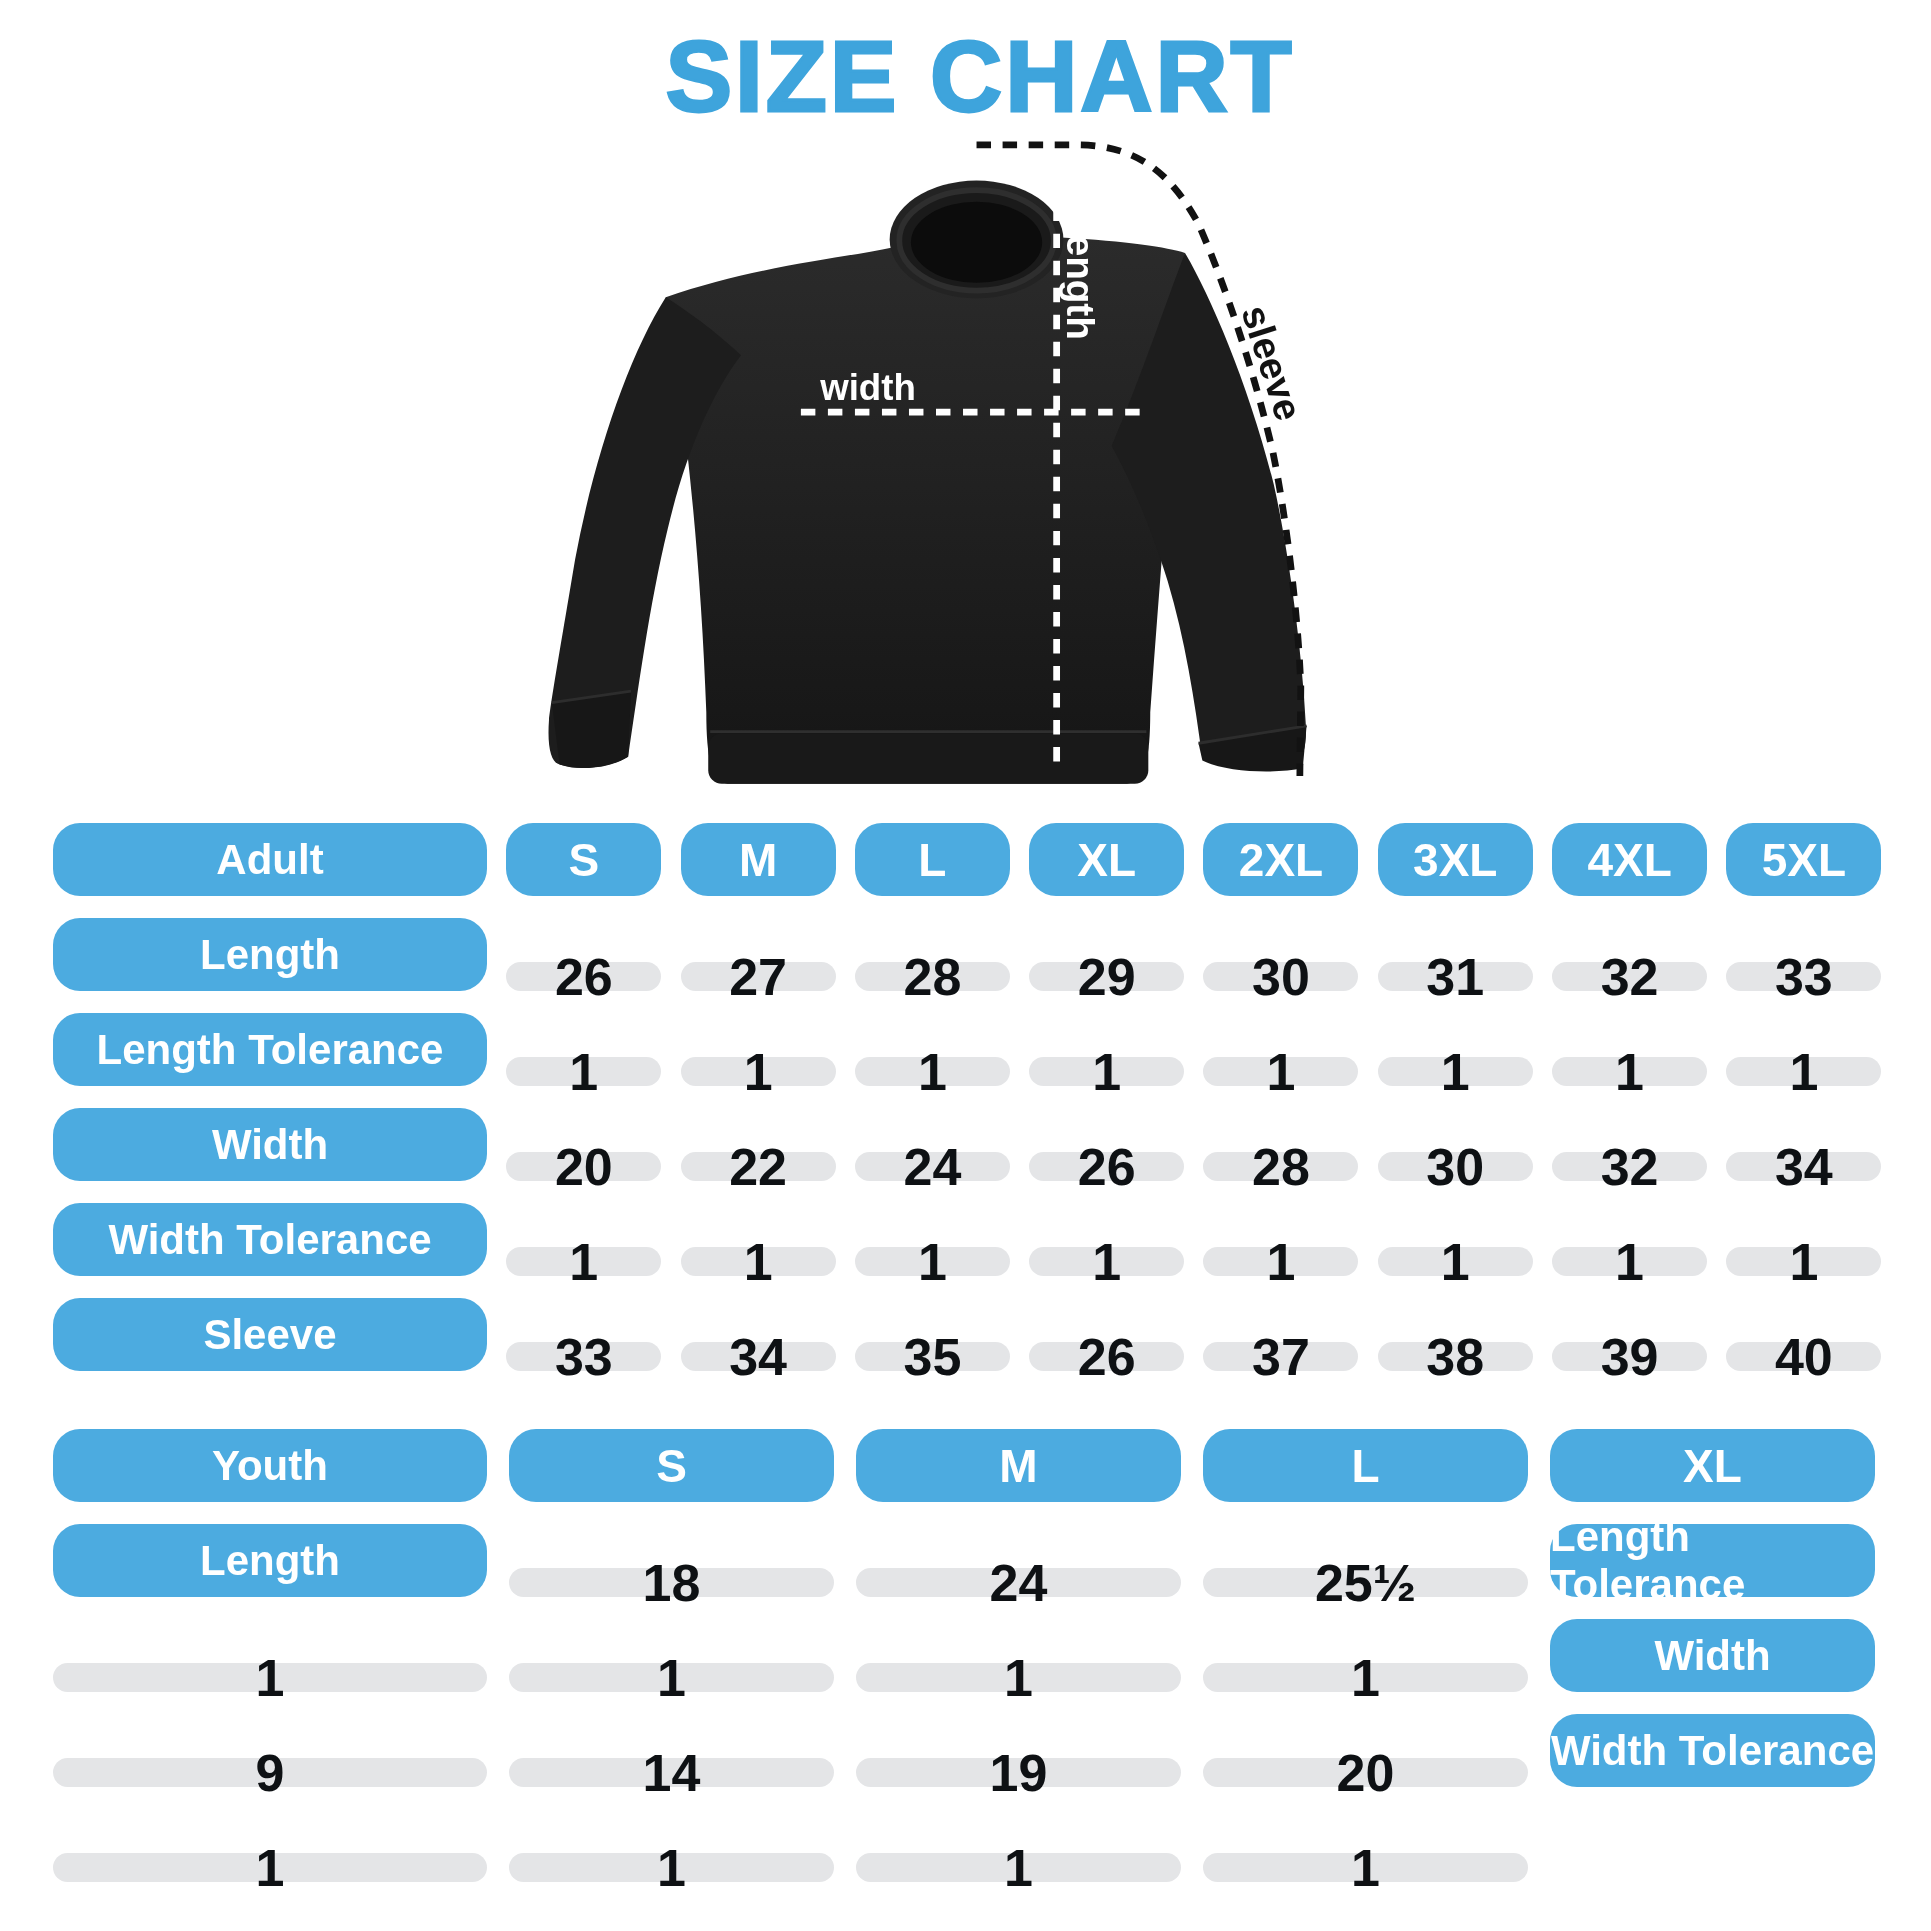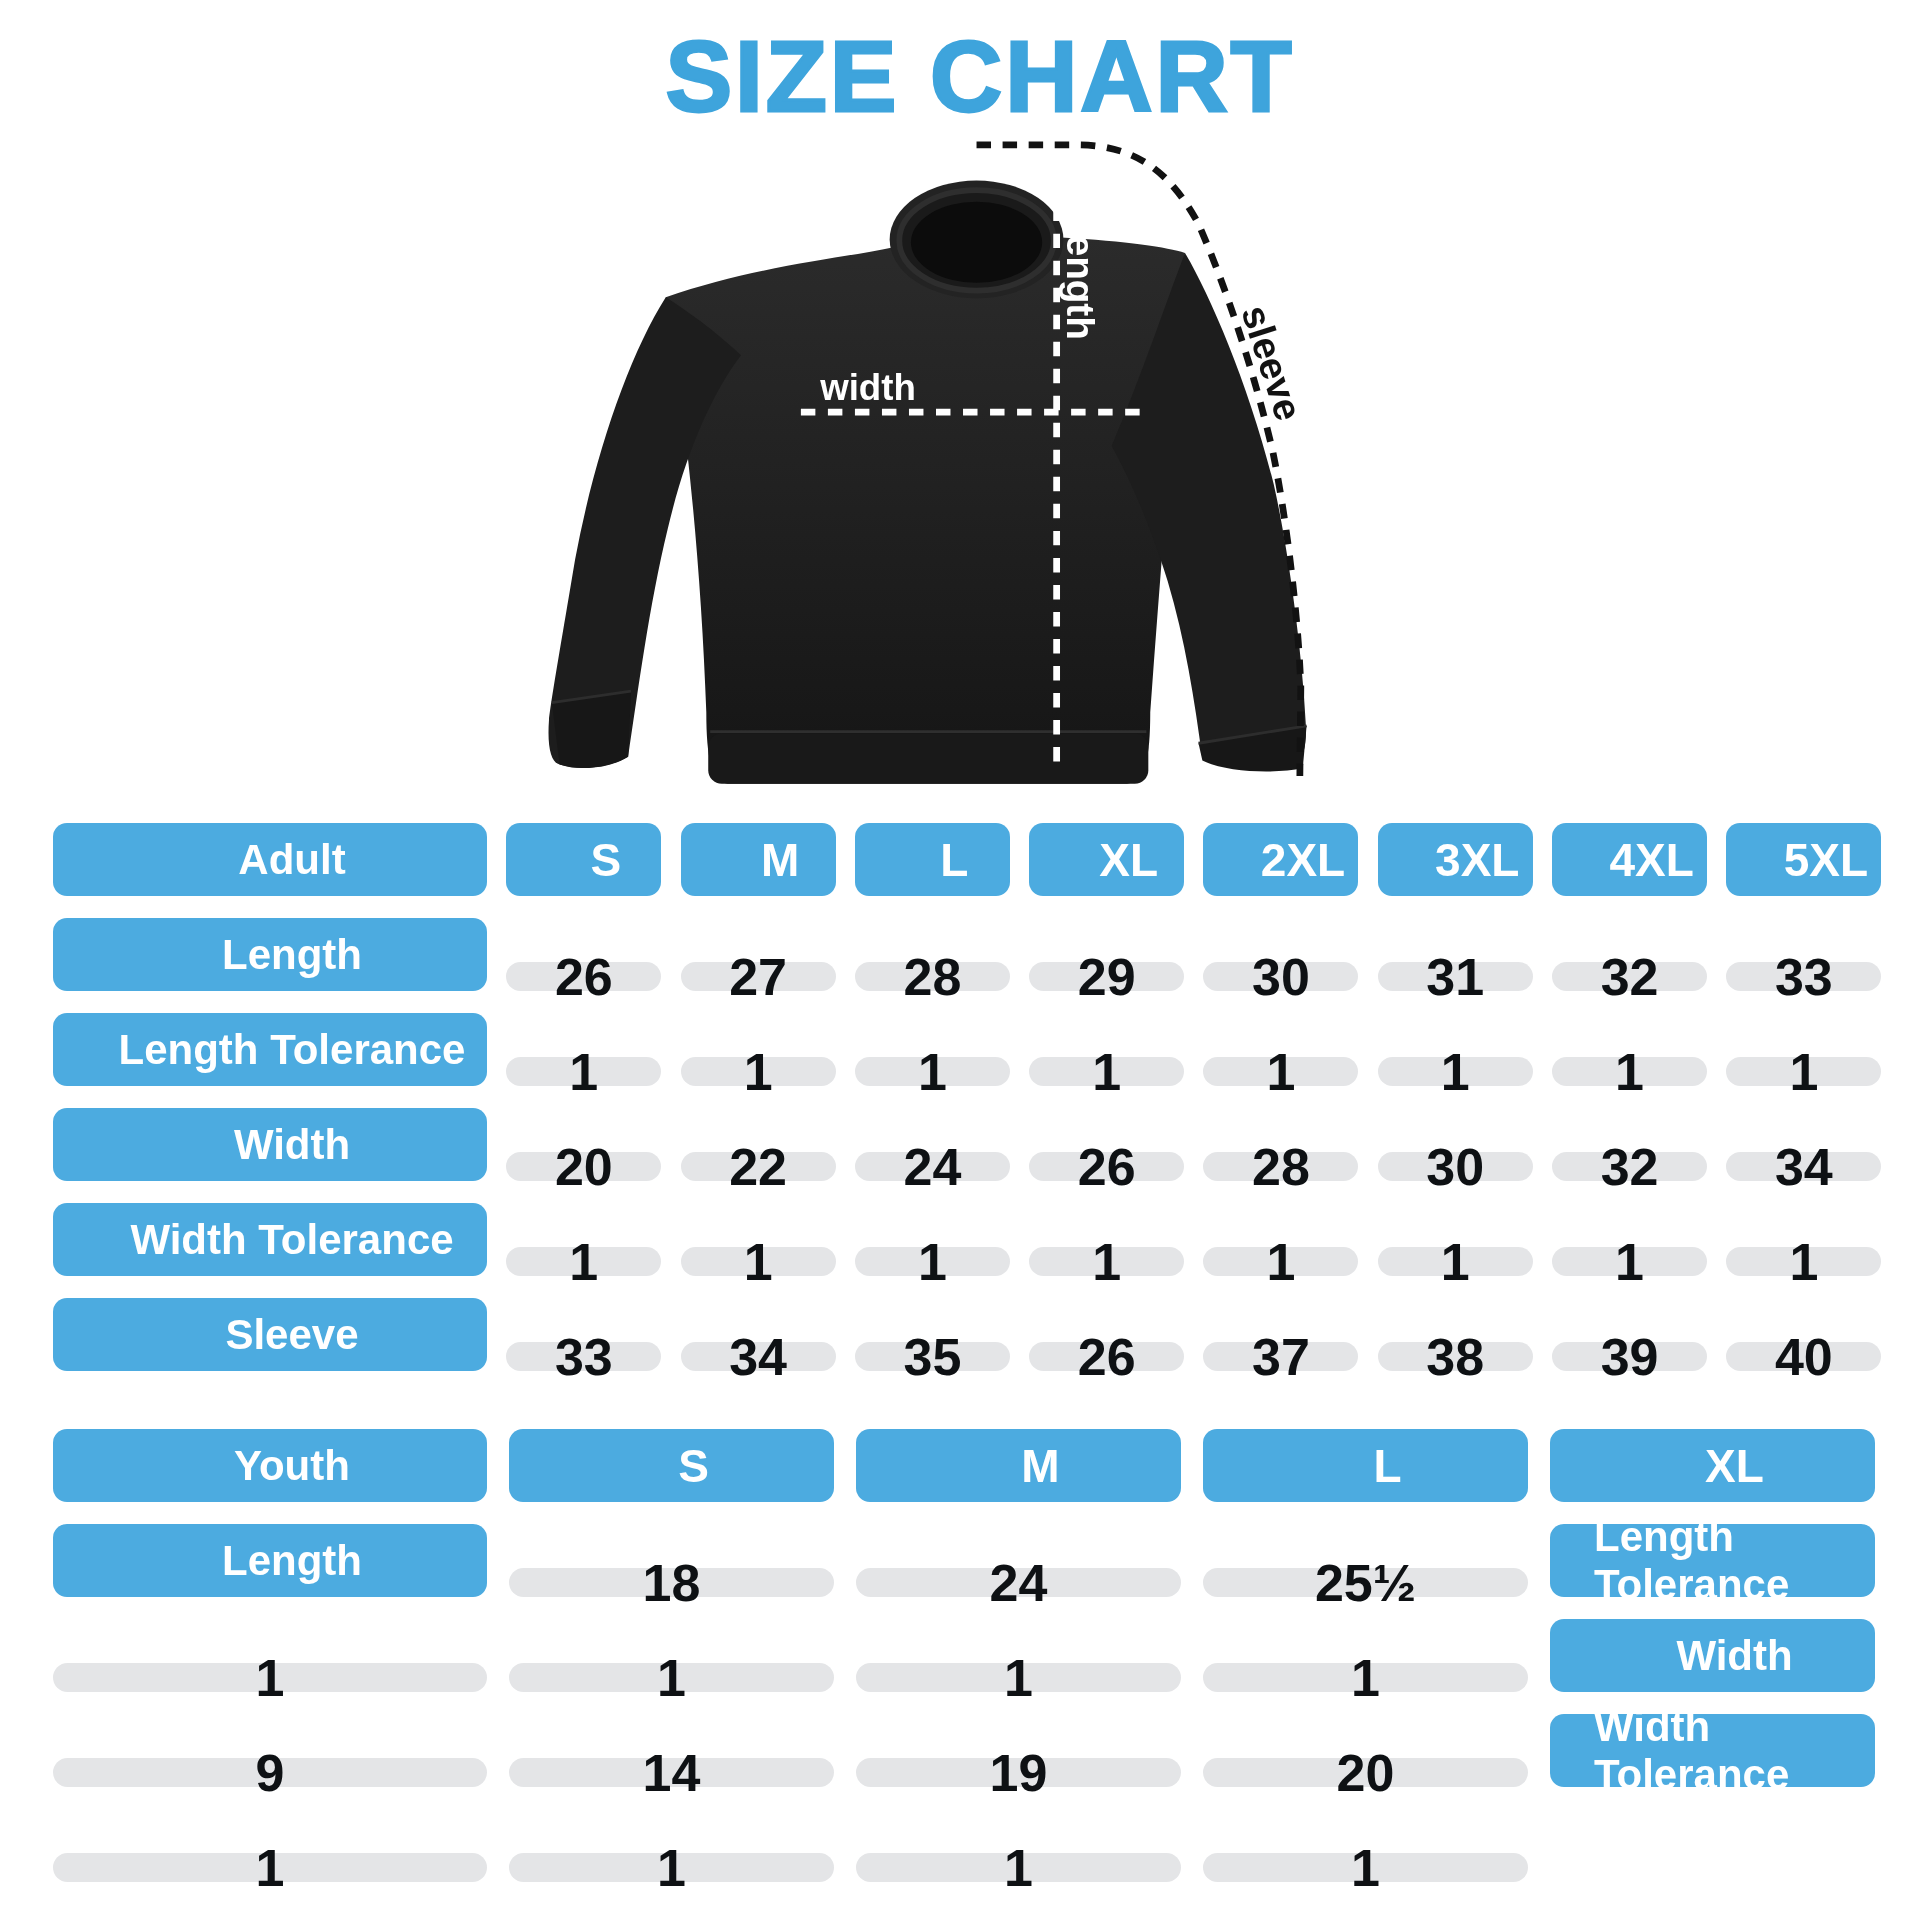--- a/index.html
+++ b/index.html
@@ -19,23 +19,23 @@
     left:53px; top:823px;
     grid-template-columns:434px repeat(8, 155px);
     grid-auto-rows:73px; gap:22px 19.3px;
   }
   #youth-table {
     left:53px; top:1429px;
     grid-template-columns:434px repeat(4, 325px);
     grid-auto-rows:73px; gap:22px 22px;
   }
   .pill-blue {
-    background:#4CABE0; color:#ffffff; border-radius:14px;
+    background:#4CABE0; color:#ffffff; border-radius:27px;
     display:flex; align-items:center; justify-content:center;
-    font-weight:bold; font-size:42px;padding-left:44px;
+    font-weight:bold; font-size:42px;
   }
   .pill-blue.size-letter { font-size:46px; }
   .cell-gray {
     background:#E4E5E7; color:#0E1114; border-radius:25px;
     display:flex; align-items:center; justify-content:center;
     font-weight:bold; font-size:52px;margin-top:44px;
   }
   svg text { font-family:"Liberation Sans", sans-serif; font-weight:bold; }
 </style>
 </head>

